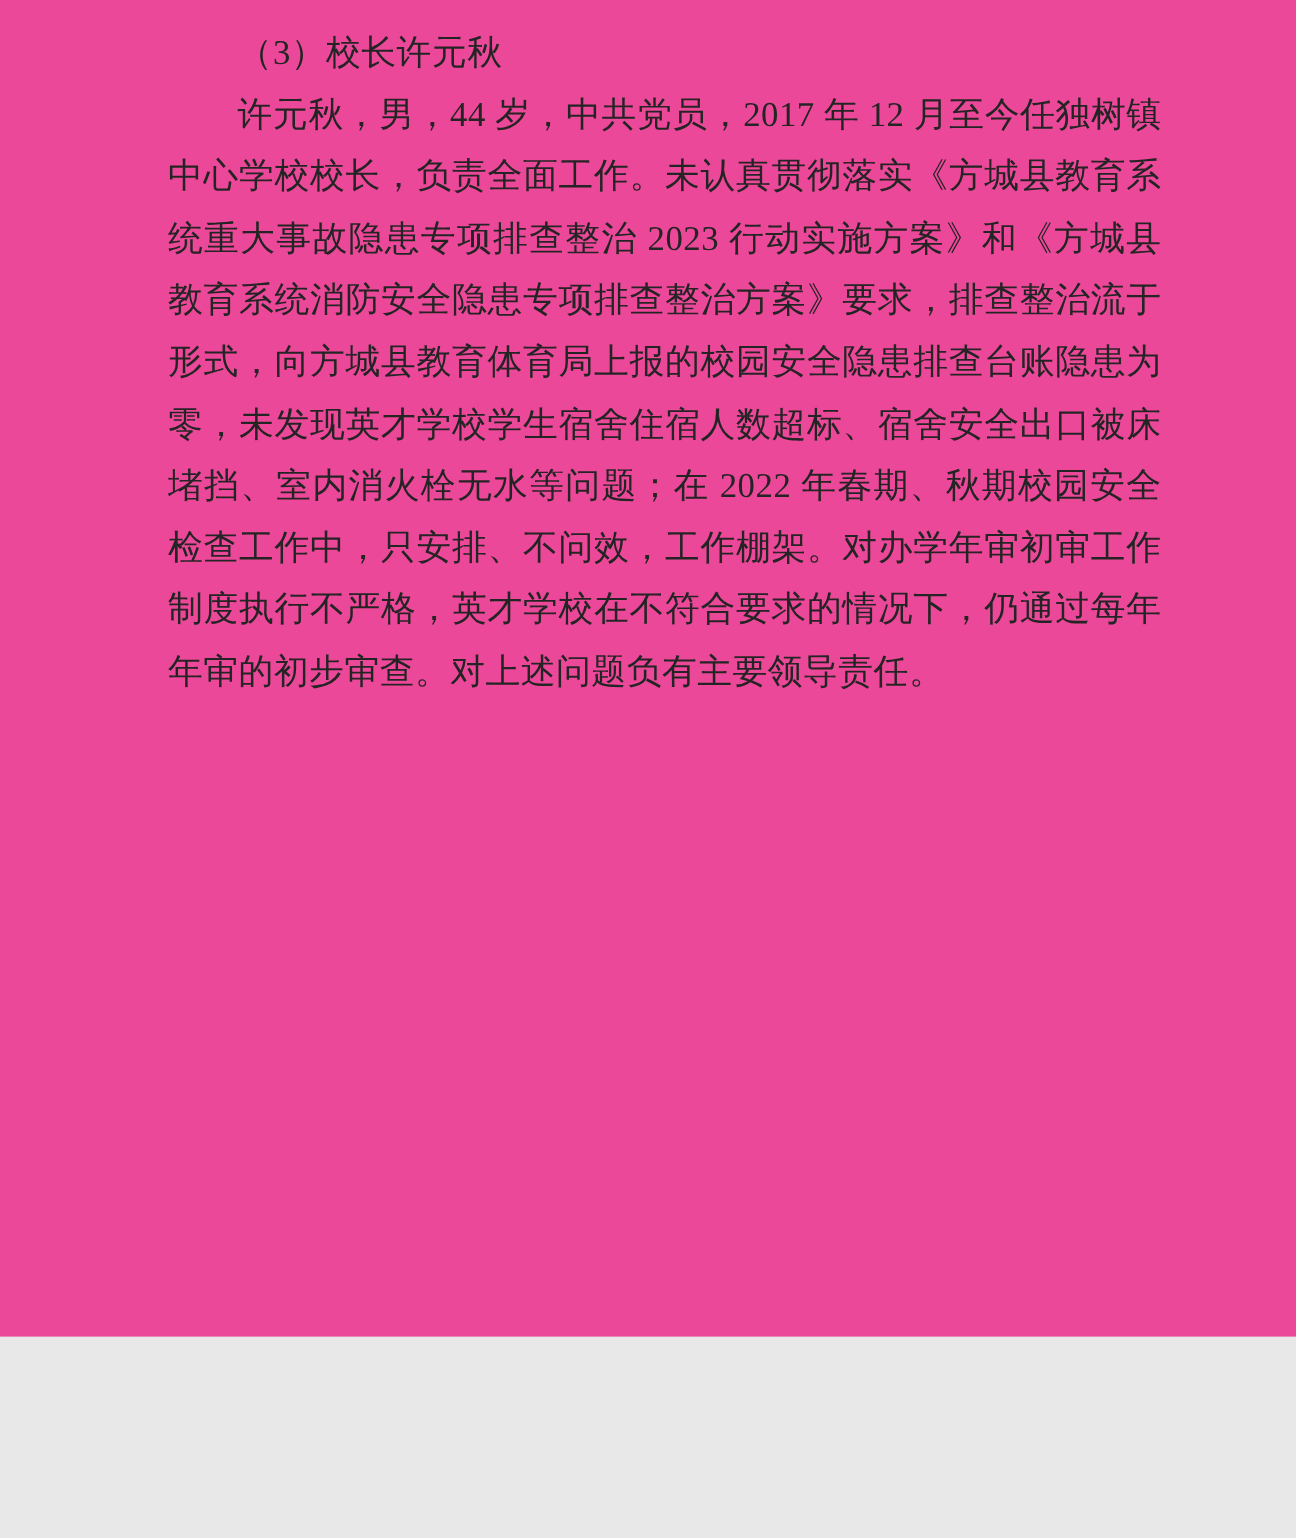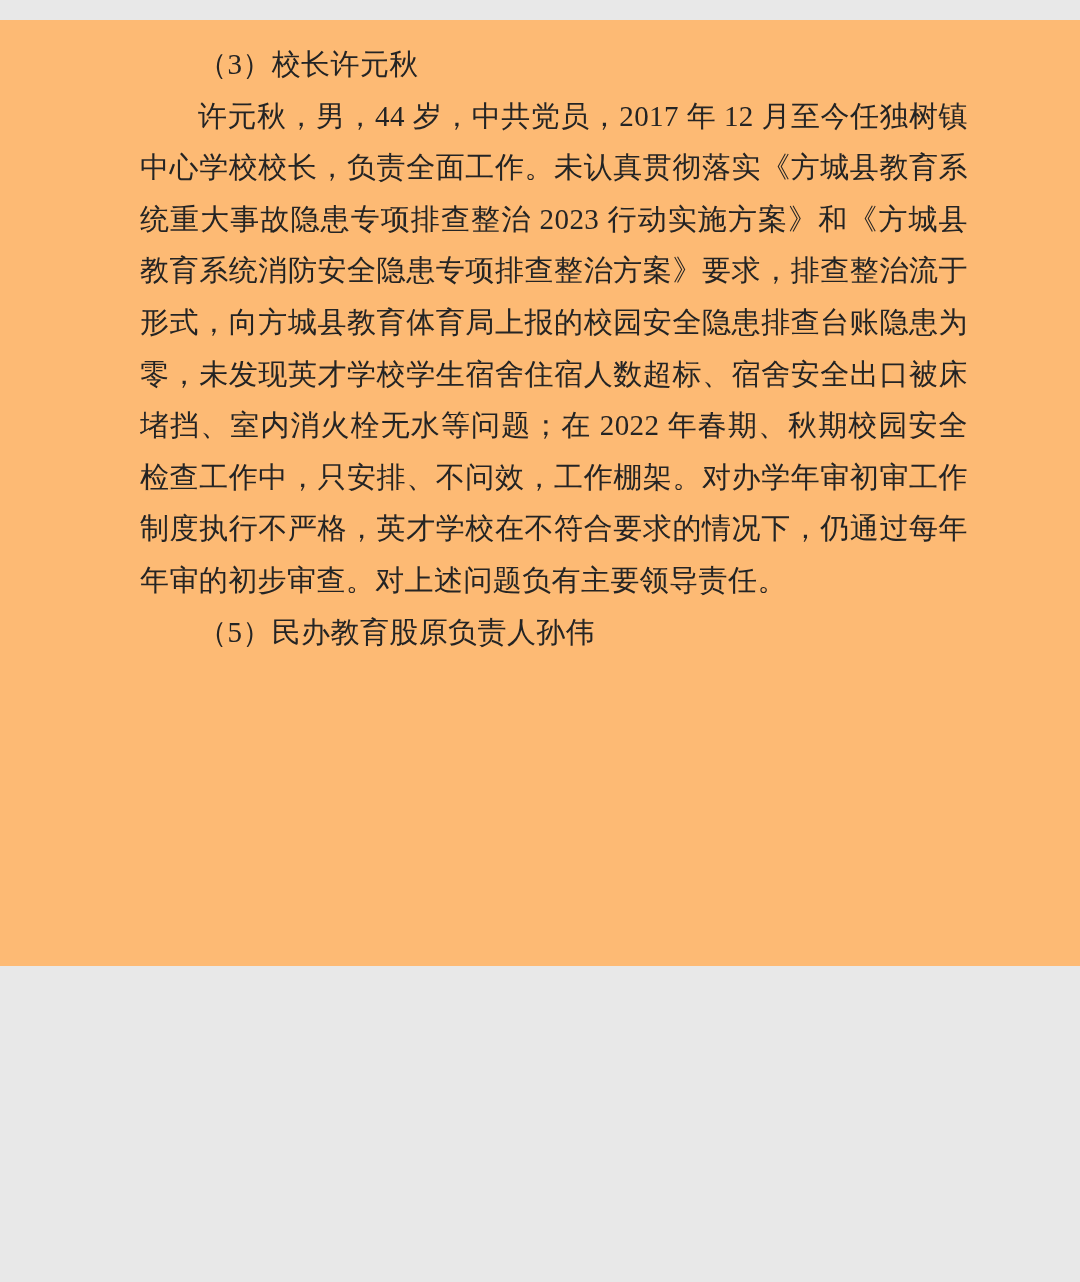--- a/index.html
+++ b/index.html
@@ -3,26 +3,25 @@
 <meta charset="utf-8">
 <style>
   html, body {
     margin: 0;
     padding: 0;
     background: #e8e8e8;
   }
   .page {
     position: relative;
     width: 1080px;
-    height: 946px;
-    background: #fdba74;
+    height: 1114px;
+    background: #ec4899;
     font-family: "Liberation Serif", "DejaVu Serif", serif;
     color: #242424;
     overflow: hidden;
-    margin-top: 20px;
   }
   .doc-content {
     position: absolute;
     left: 140px;
     top: 19px;
     width: 828px;
   }
   .block {
     margin: 0;
     font-size: 29px;
@@ -52,19 +51,18 @@
 <div class="page">
 
   <div class="doc-content">
     <p class="block">（3）校长许元秋</p>
 
     <p class="block">许元秋，男，44 岁，中共党员，2017 年 12 月至今任独树镇中心学校校长，负责全面工作。未认真贯彻落实《方城县教育系统重大事故隐患专项排查整治 2023 行动实施方案》和《方城县教育系统消防安全隐患专项排查整治方案》要求，排查整治流于形式，向方城县教育体育局上报的校园安全隐患排查台账隐患为零，未发现英才学校学生宿舍住宿人数超标、宿舍安全出口被床堵挡、室内消火栓无水等问题；在 2022 年春期、秋期校园安全检查工作中，只安排、不问效，工作棚架。对办学年审初审工作制度执行不严格，英才学校在不符合要求的情况下，仍通过每年年审的初步审查。对上述问题负有主要领导责任。</p>
 
 
 
 
-    <p class="block">（5）民办教育股原负责人孙伟</p>
 
   </div>
 
   <div class="doc-footer">— 25 —</div>
 
 </div>
 
 </body></html>

